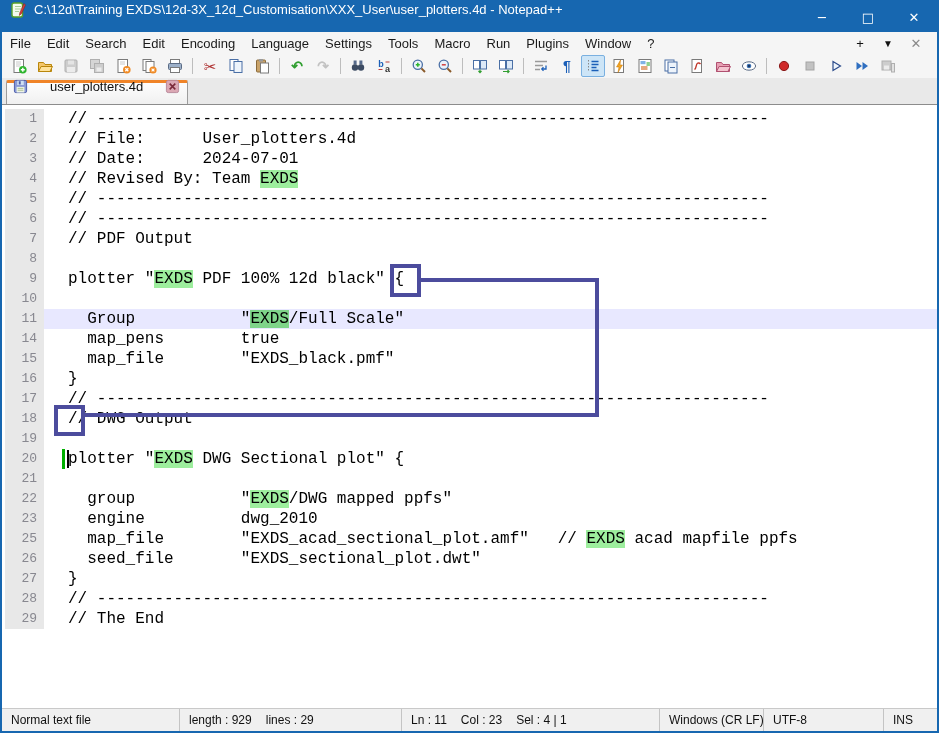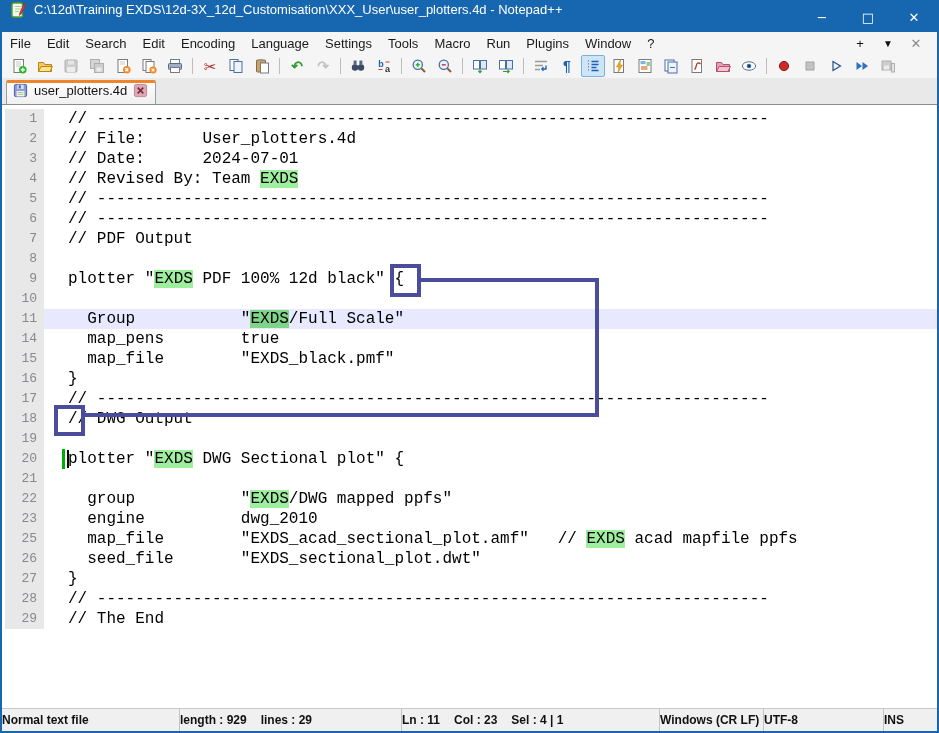--- a/index.html
+++ b/index.html
@@ -43,21 +43,21 @@
   .tb-btn.active{ background:#cde5f7; border-color:#7ab0e0; }
   .tb-btn.disabled{ opacity:.65; }
   .tb-sep{ width:1px; height:16px; background:#bdbdbd; margin:0 4px; }
 
   
   .tabbar{
     height:27px; background:#e9e9e9; display:flex; align-items:flex-end;
     border-bottom:1px solid #8c8c8c; flex:0 0 auto;
   }
   .tab{
-    height:24px; margin-left:4px; display:flex; gap:6px;
+    height:24px; margin-left:4px; display:flex; align-items:center; gap:22px;
     background:linear-gradient(#fdfdfd,#f0f0f0);
     border:1px solid #9c9c9c; border-bottom:none; border-top:3px solid #f08428;
     padding:0 7px 15px 6px; font-size:13px; color:#111;
     border-radius:2px 2px 0 0;
   }
   .tab svg{ width:15px; height:15px; display:block; }
 
   
   .editor{
     position:relative; flex:1 1 auto; background:#fff; overflow:hidden;
@@ -82,21 +82,21 @@
   .anno{ position:absolute; z-index:5; pointer-events:none; }
   .anno-box{ border:4px solid #4c4c9d; background:transparent; }
   .anno-line{ background:#4c4c9d; }
 
   
   .statusbar{
     height:23px; background:#f0f0f0; border-top:1px solid #c9c9c9;
     display:flex; align-items:center; font-size:12px; color:#111; flex:0 0 auto;
   }
   .sb-sec{ height:100%; display:flex; align-items:center; gap:14px;
-    border-right:1px solid #c4c4c4; white-space:nowrap; overflow:hidden;font-weight:bold; }
+    padding-left:9px; border-right:1px solid #c4c4c4; white-space:nowrap; overflow:hidden; }
   .sb-doc{ width:178px; }
   .sb-size{ width:222px; }
   .sb-pos{ width:258px;text-align:center; }
   .sb-eol{ width:104px; }
   .sb-enc{ width:120px; }
   .sb-ins{ flex:1 1 auto; border-right:none; }
 </style>
 </head>
 <body>
 

